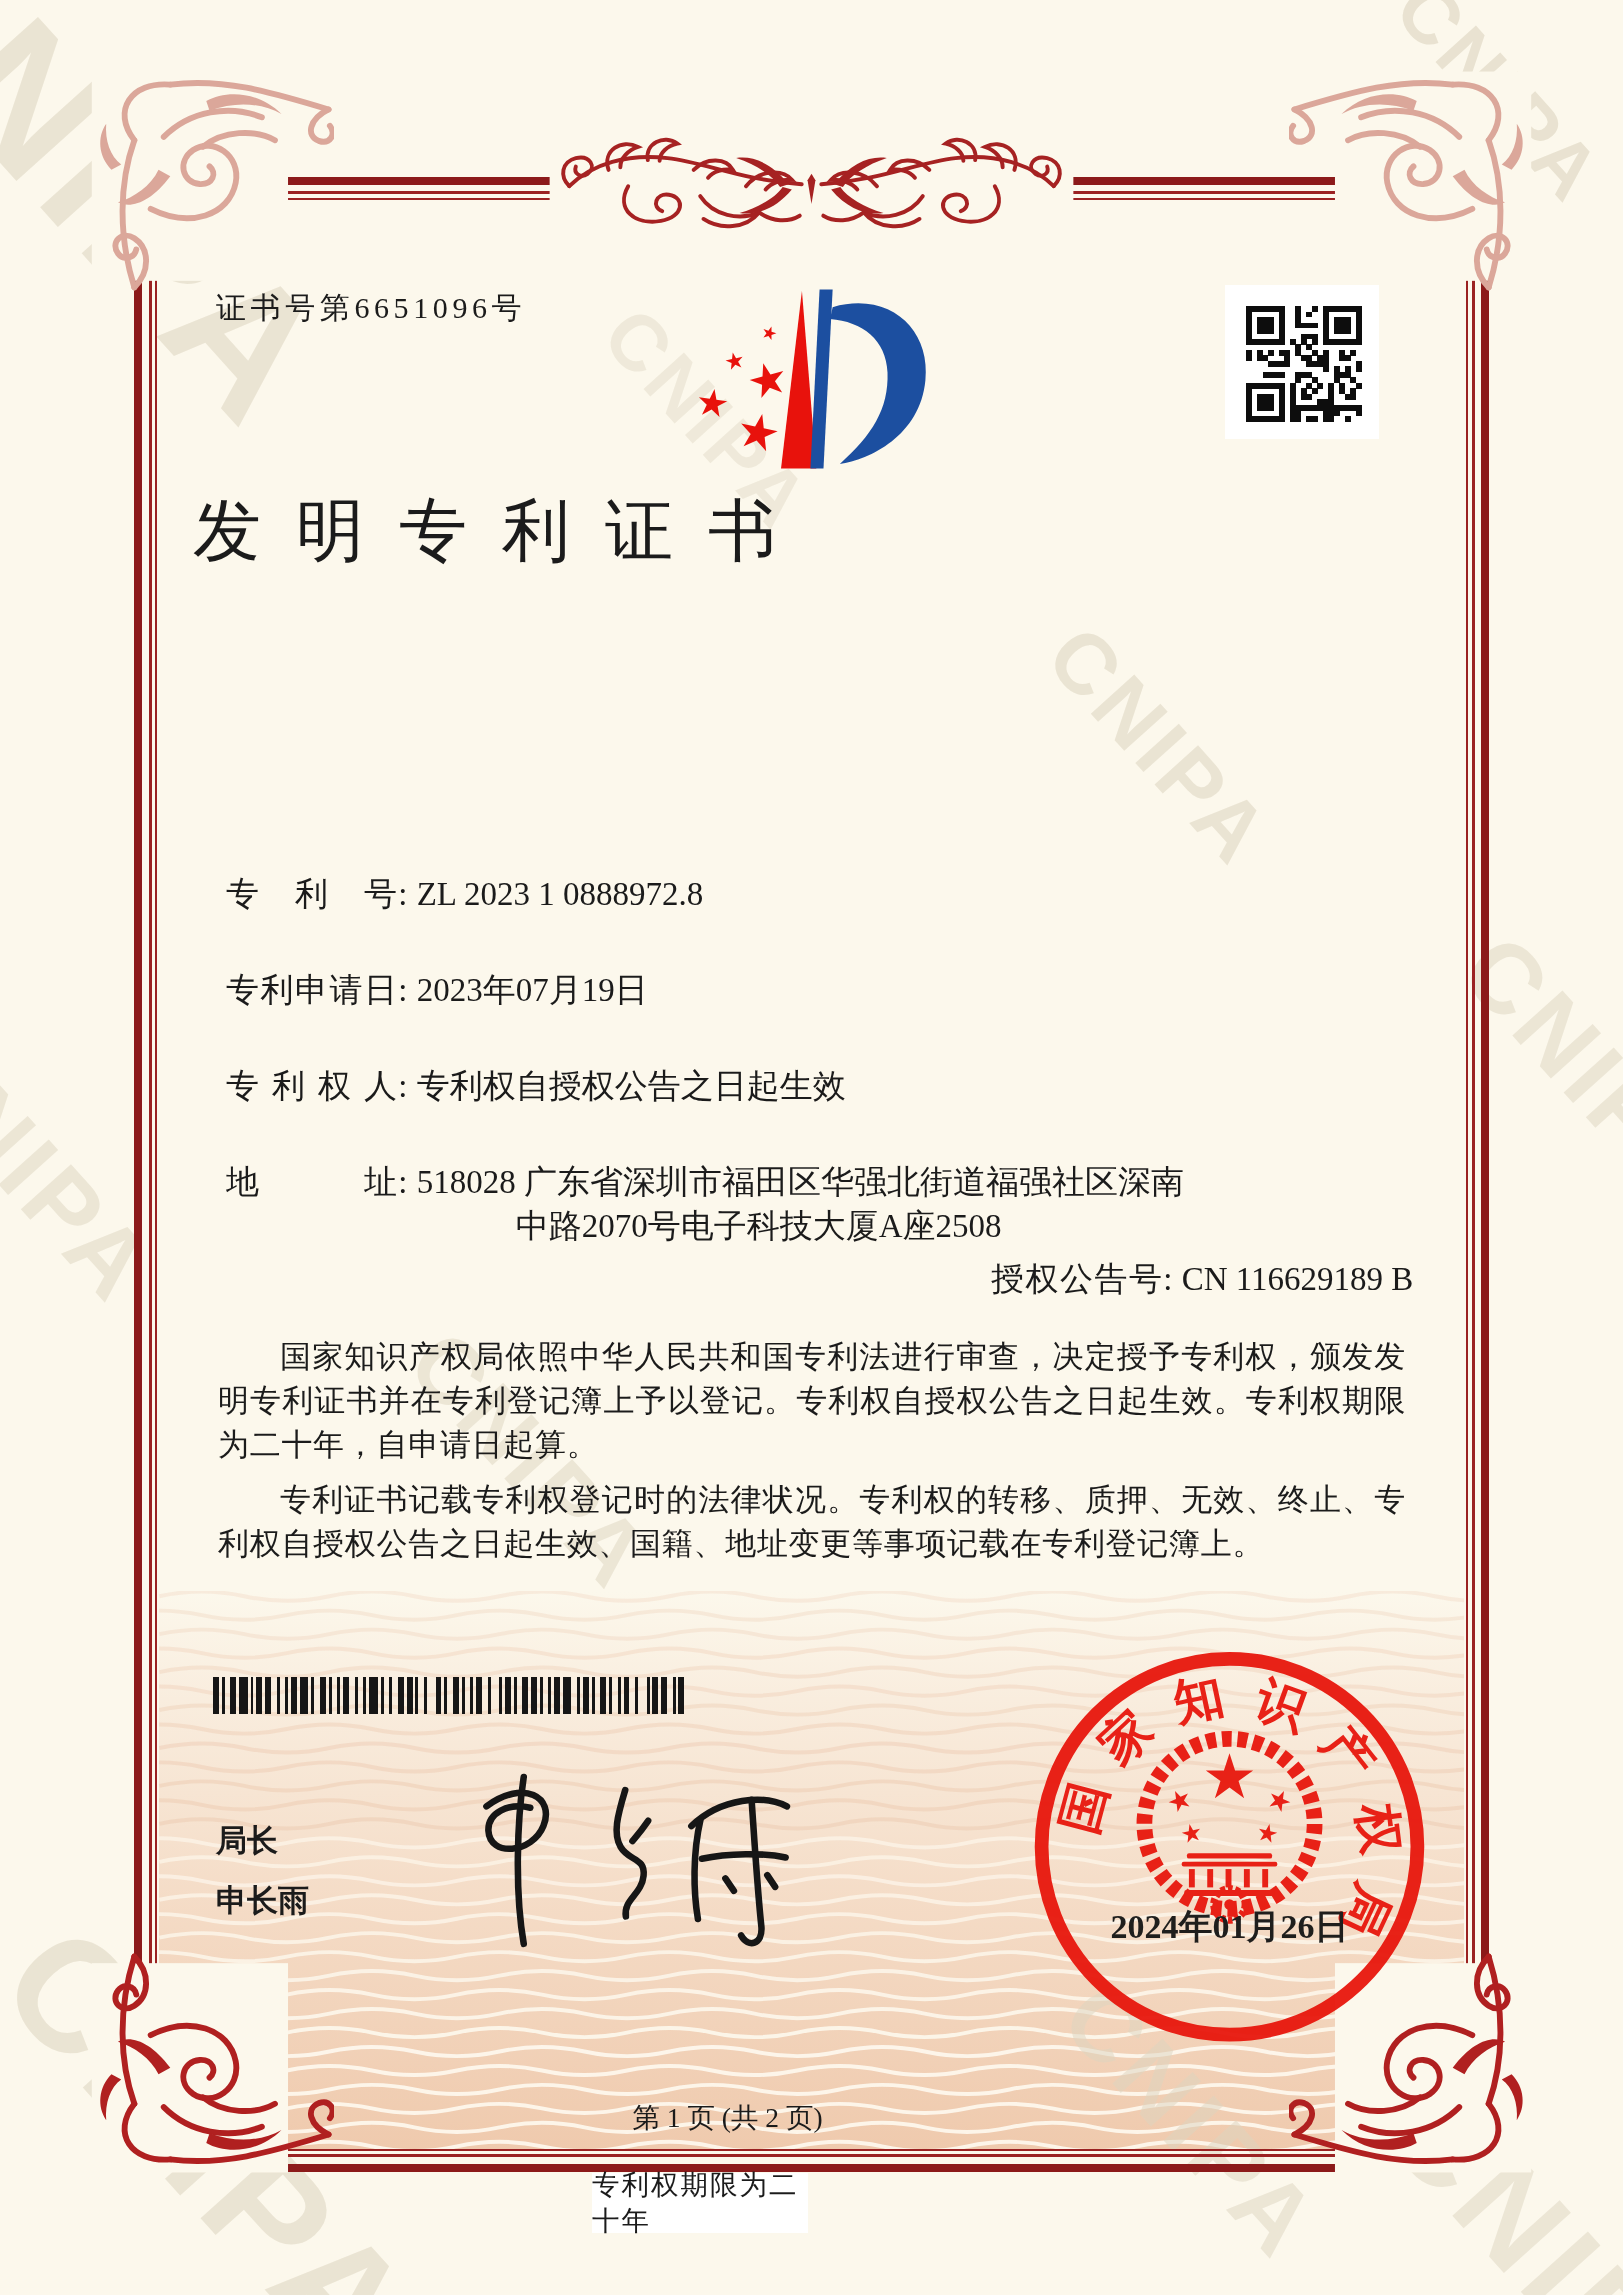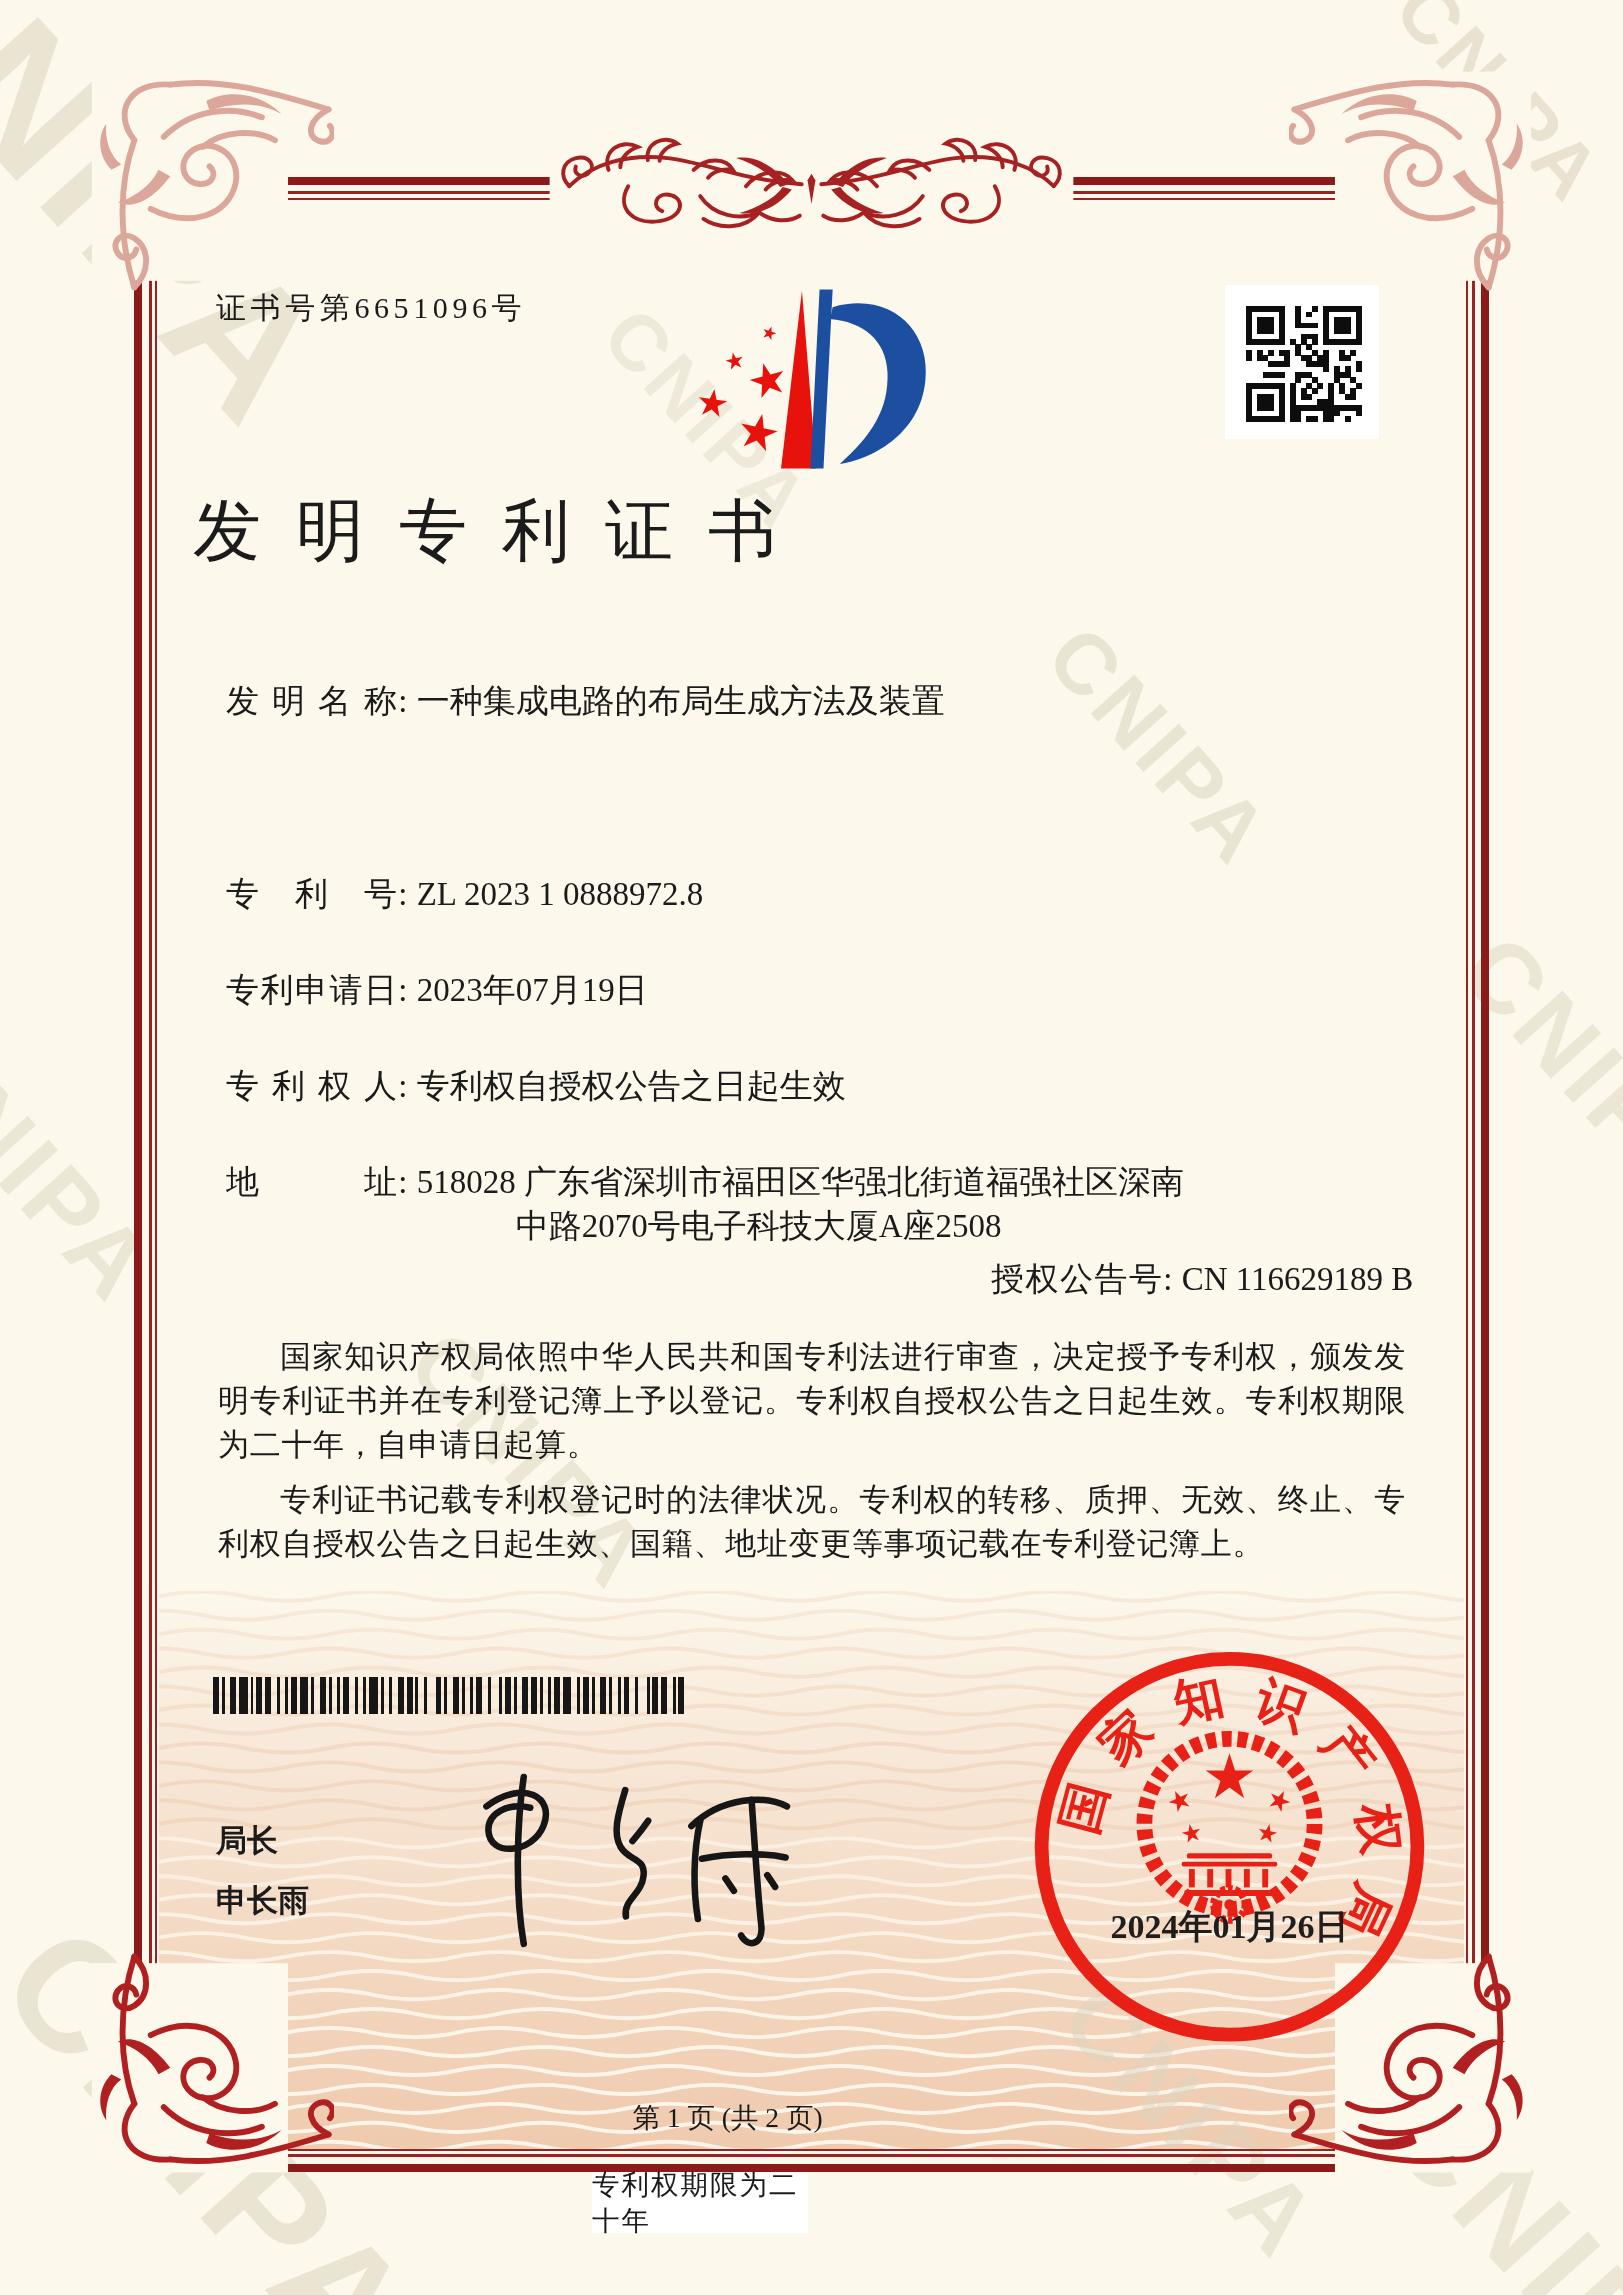--- a/index.html
+++ b/index.html
@@ -402,23 +402,20 @@
           <div style="left: 60px; top: 110px;"></div>
           <div style="left: 66px; top: 110px;"></div>
           <div style="left: 77px; top: 110px;"></div>
           <div style="left: 82px; top: 110px;"></div>
           <div style="left: 99px; top: 110px;"></div>
         </div>
       </div>
 
     <div class="title">发明专利证书</div>
 
-    <div class="frow" style="top:681px">
-      <span class="flabel">发明名称</span><span class="colon">:</span><span class="fvalue">一种集成电路的布局生成方法及装置</span>
-    </div>
     <div class="frow" style="top:874px">
       <span class="flabel">专利号</span><span class="colon">:</span><span class="fvalue">ZL 2023 1 0888972.8</span>
     </div>
     <div class="frow" style="top:970px">
       <span class="flabel">专利申请日</span><span class="colon">:</span><span class="fvalue">2023年07月19日</span>
     </div>
     <div class="frow" style="top:1066px">
       <span class="flabel">专利权人</span><span class="colon">:</span><span class="fvalue">专利权自授权公告之日起生效</span>
     </div>
     <div class="frow" style="top:1162px">

